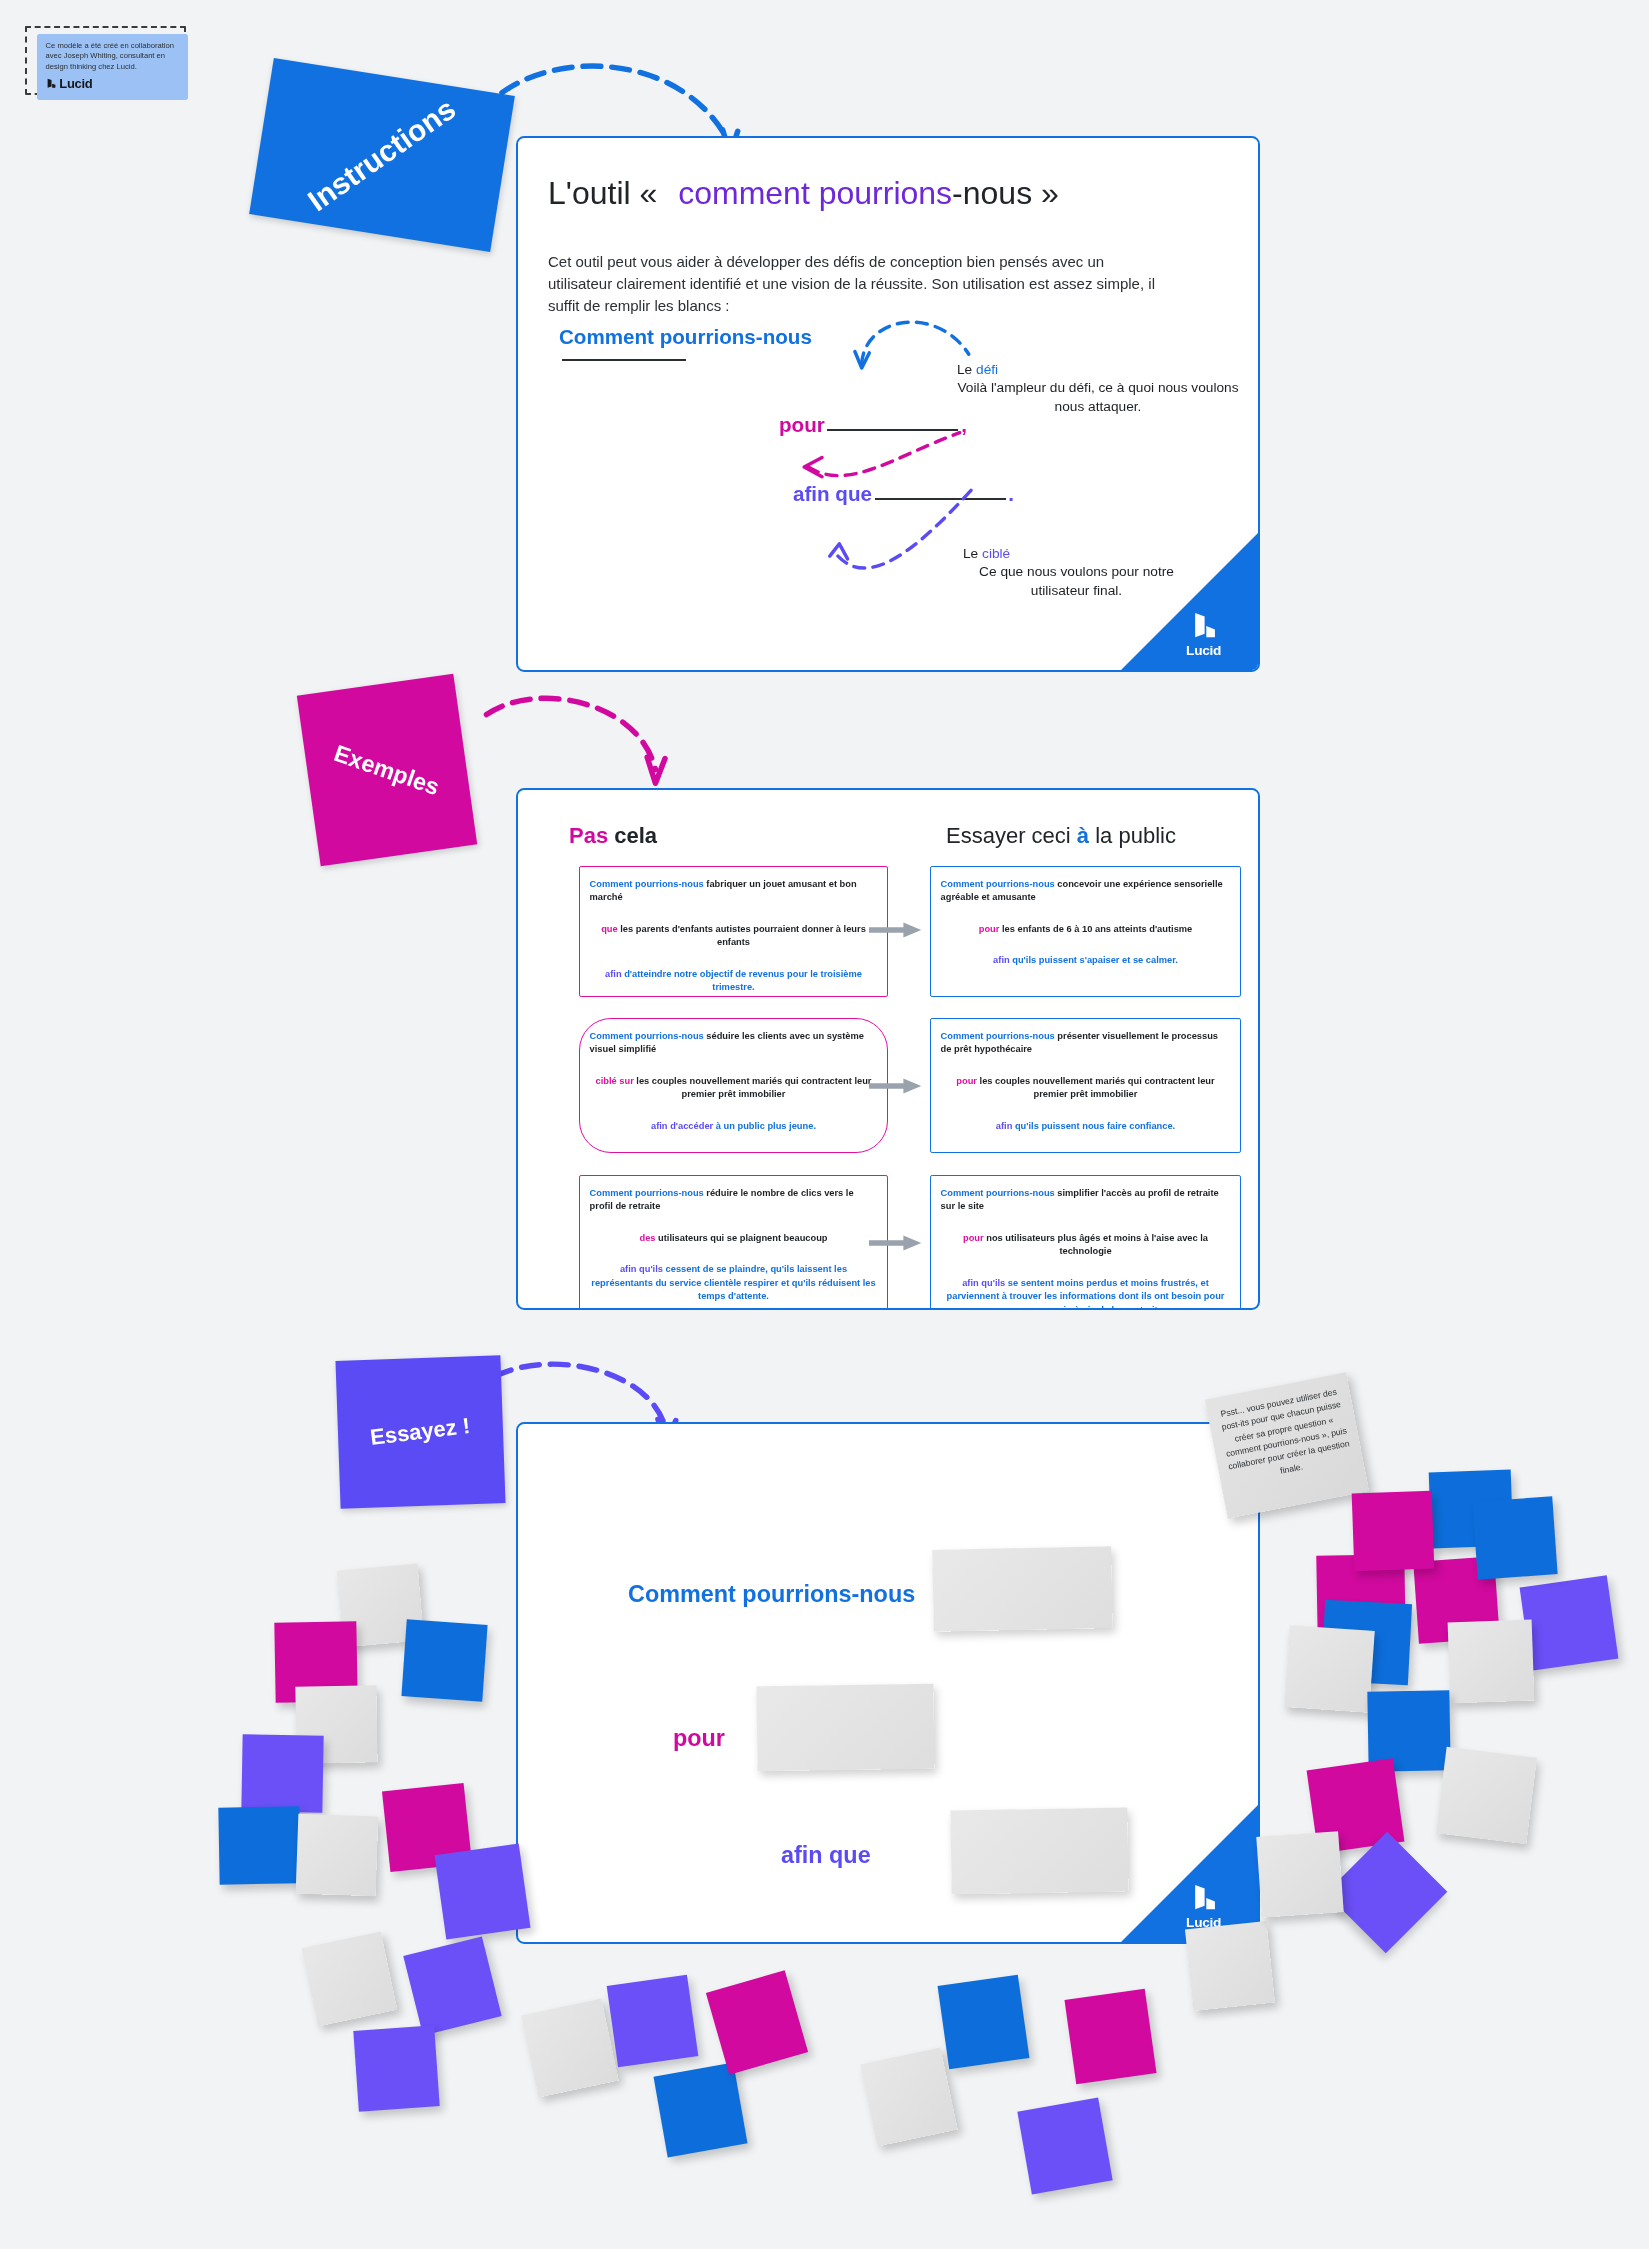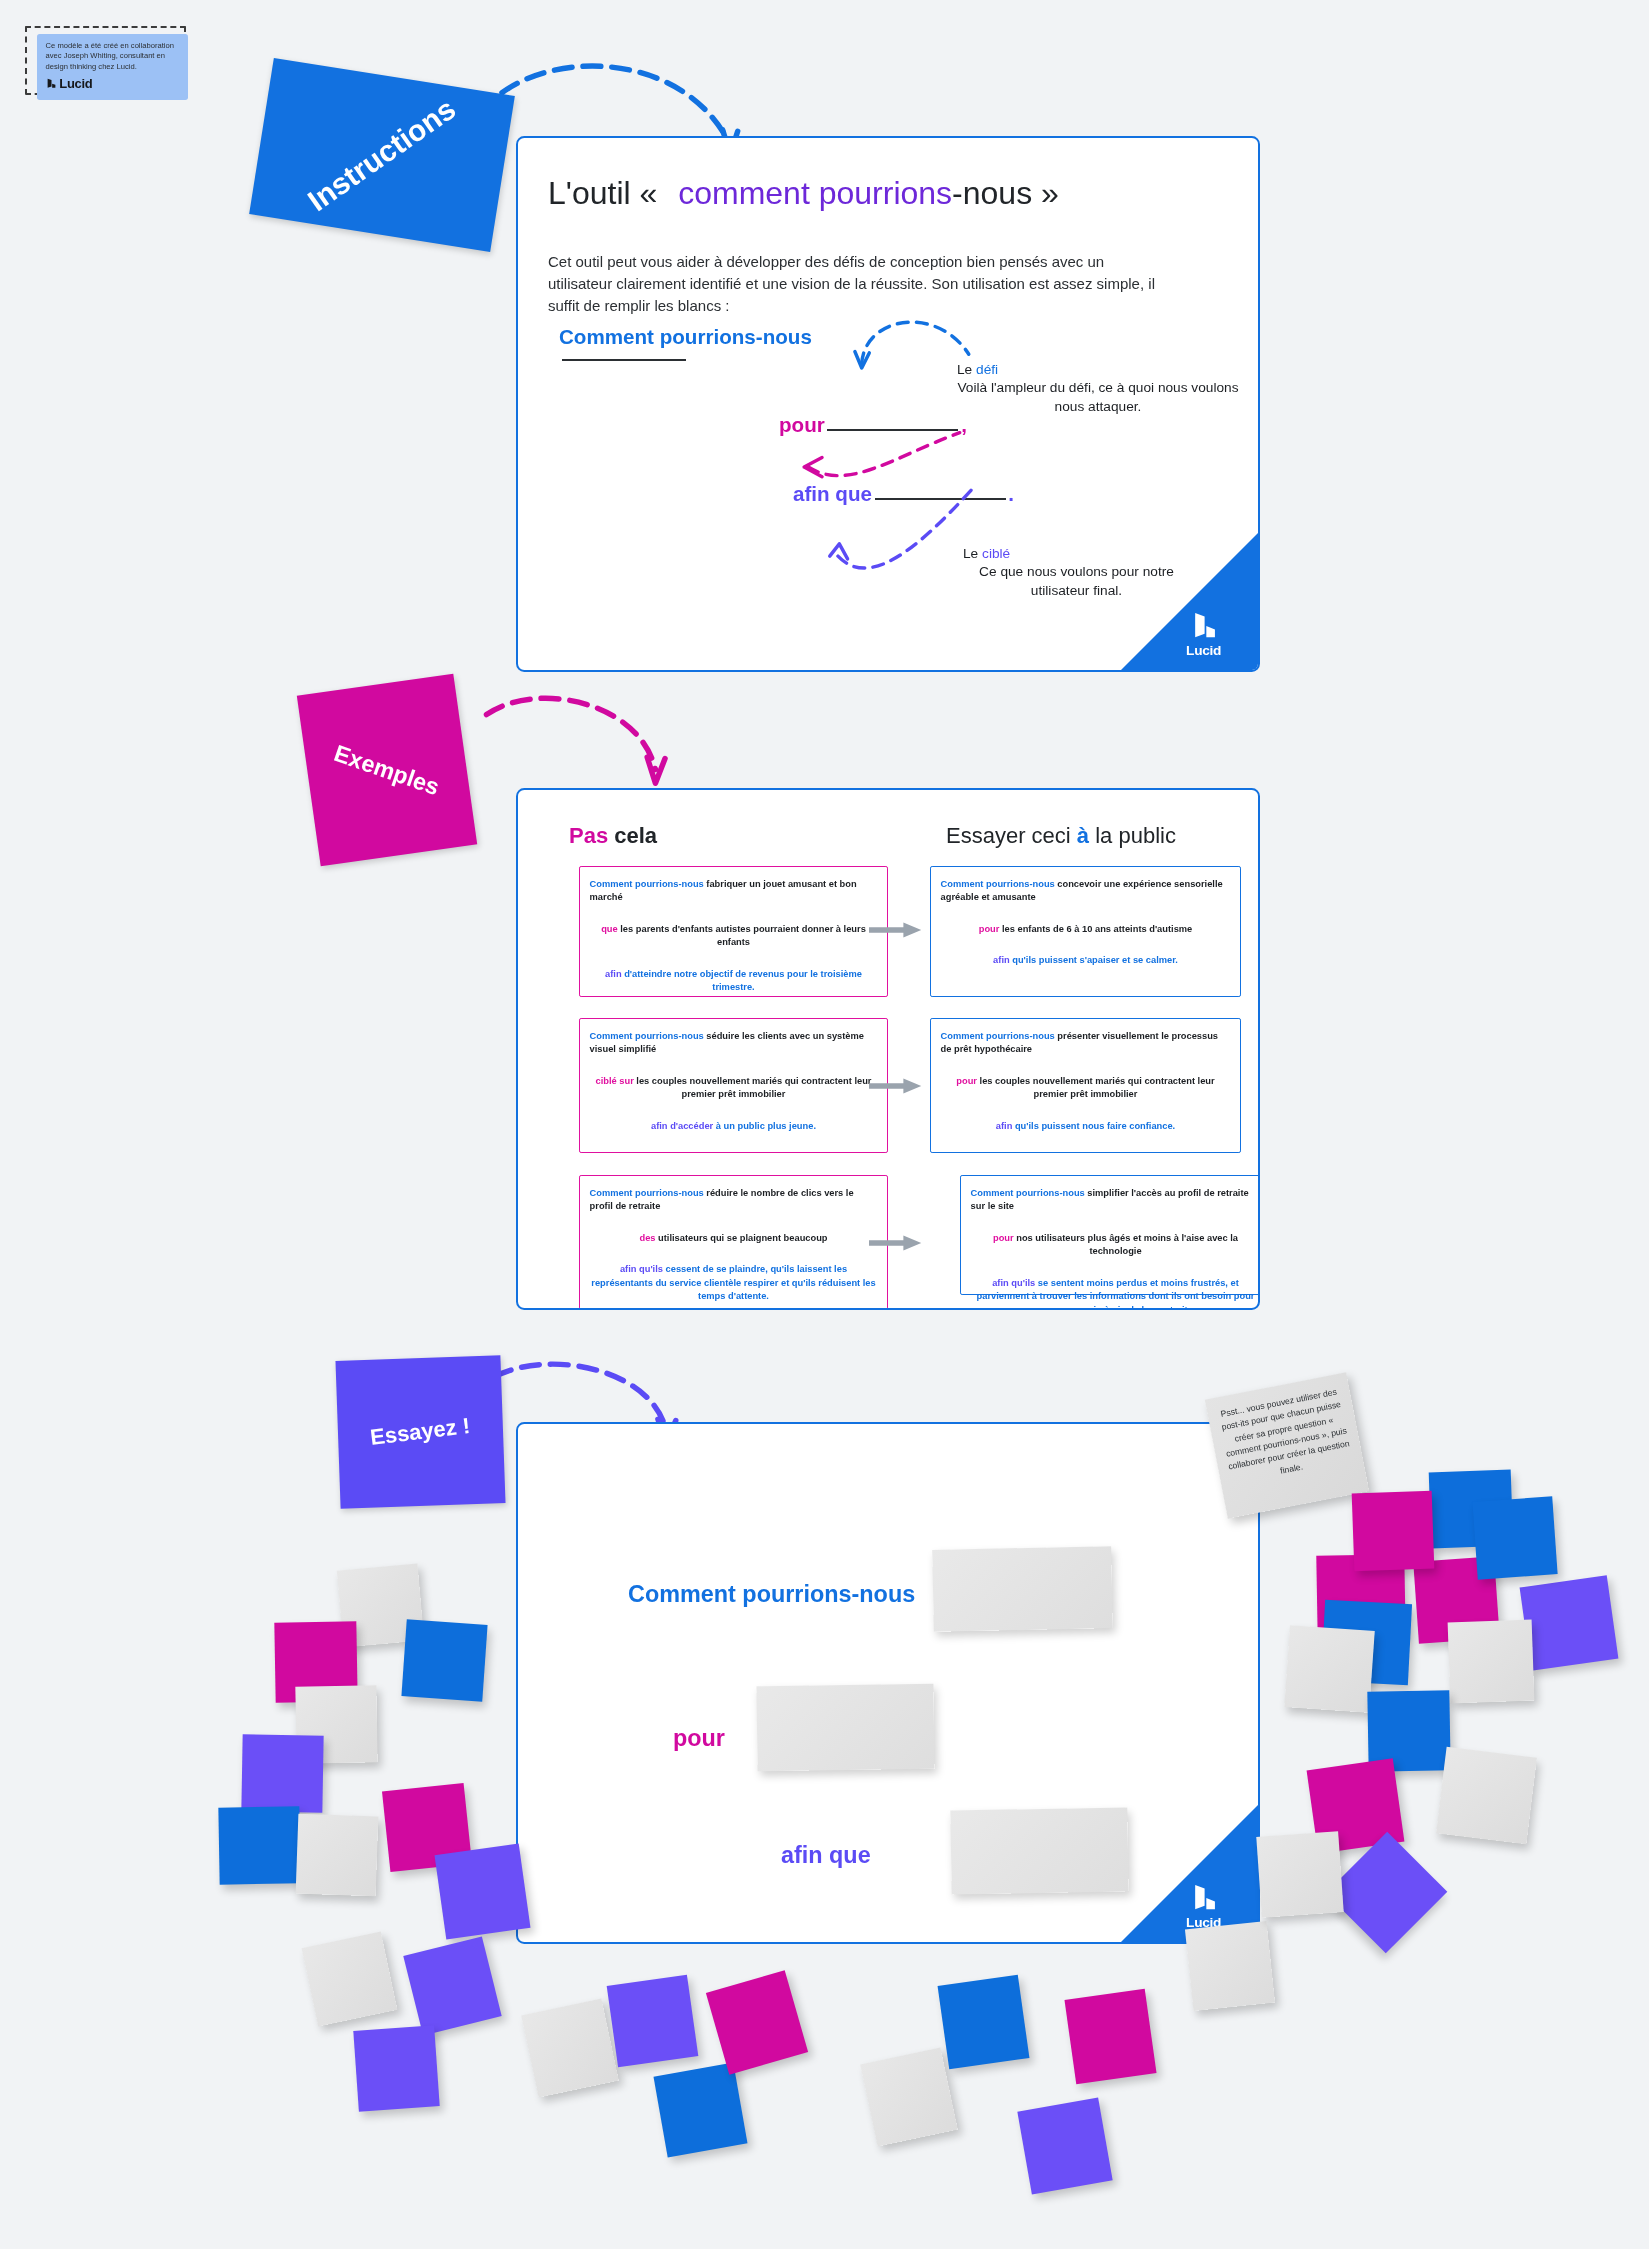--- a/index.html
+++ b/index.html
@@ -218,21 +218,21 @@
   </div>
   <svg class="ex-arrow" style="top:131px;" viewBox="0 0 80 26">
     <path d="M0,9 L50,9 L50,2 L76,13 L50,24 L50,17 L0,17 Z" fill="#9aa3ad"></path>
   </svg>
   <div class="ex-box good" style="top:76px;height:131px;">
     <div class="ex-l1"><span class="kb">Comment pourrions-nous</span><span> concevoir une expérience sensorielle agréable et amusante</span></div>
     <div class="ex-l2"><span class="kp">pour</span><span> les enfants de 6 à 10 ans atteints d'autisme</span></div>
     <div class="ex-l3"><span class="kv">afin</span><span class="kb"> qu'ils puissent s'apaiser et se calmer.</span></div>
   </div>
 
-  <div class="ex-box bad" style="top:228px;height:135px;">
+  <div class="ex-box bad" style="top:228px;height:135px;border-radius:32px;">
     <div class="ex-l1"><span class="kb">Comment pourrions-nous</span><span> séduire les clients avec un système visuel simplifié</span></div>
     <div class="ex-l2"><span class="kp">ciblé sur</span><span> les couples nouvellement mariés qui contractent leur premier prêt immobilier</span></div>
     <div class="ex-l3"><span class="kv">afin d'accéder</span><span class="kb"> à un public plus jeune.</span></div>
   </div>
   <svg class="ex-arrow" style="top:287px;" viewBox="0 0 80 26">
     <path d="M0,9 L50,9 L50,2 L76,13 L50,24 L50,17 L0,17 Z" fill="#9aa3ad"></path>
   </svg>
   <div class="ex-box good" style="top:228px;height:135px;">
     <div class="ex-l1"><span class="kb">Comment pourrions-nous</span><span> présenter visuellement le processus de prêt hypothécaire</span></div>
     <div class="ex-l2"><span class="kp">pour</span><span> les couples nouvellement mariés qui contractent leur premier prêt immobilier</span></div>
@@ -240,21 +240,21 @@
   </div>
 
   <div class="ex-box bad" style="top:385px;height:135px;">
     <div class="ex-l1"><span class="kb">Comment pourrions-nous</span><span> réduire le nombre de clics vers le profil de retraite</span></div>
     <div class="ex-l2"><span class="kp">des</span><span> utilisateurs qui se plaignent beaucoup</span></div>
     <div class="ex-l3"><span class="kv">afin qu'ils</span><span class="kb"> cessent de se plaindre, qu'ils laissent les représentants du service clientèle respirer et qu'ils réduisent les temps d'attente.</span></div>
   </div>
   <svg class="ex-arrow" style="top:444px;" viewBox="0 0 80 26">
     <path d="M0,9 L50,9 L50,2 L76,13 L50,24 L50,17 L0,17 Z" fill="#9aa3ad"></path>
   </svg>
-  <div class="ex-box good" style="top:385px;height:120px;margin-left:30px;">
+  <div class="ex-box good" style="top:385px;height:135px;">
     <div class="ex-l1"><span class="kb">Comment pourrions-nous</span><span> simplifier l'accès au profil de retraite sur le site</span></div>
     <div class="ex-l2"><span class="kp">pour</span><span> nos utilisateurs plus âgés et moins à l'aise avec la technologie</span></div>
     <div class="ex-l3"><span class="kv">afin qu'ils</span><span class="kb"> se sentent moins perdus et moins frustrés, et parviennent à trouver les informations dont ils ont besoin pour se rassurer vis-à-vis de leur retraite.</span></div>
   </div>
 </div>
 
 <svg class="abs" style="left:489px;top:1356px;width:206px;height:110px;" viewBox="0 0 300 160" width="206" height="110">
   <path d="M8,30 C90,-12 240,20 258,110" fill="none" stroke="#5b4bf5" stroke-width="8" stroke-dasharray="26 16" stroke-linecap="round"></path>
   <path d="M246,92 L258,128 L272,94" fill="none" stroke="#5b4bf5" stroke-width="8" stroke-linecap="round" stroke-linejoin="round"></path>
 </svg>

